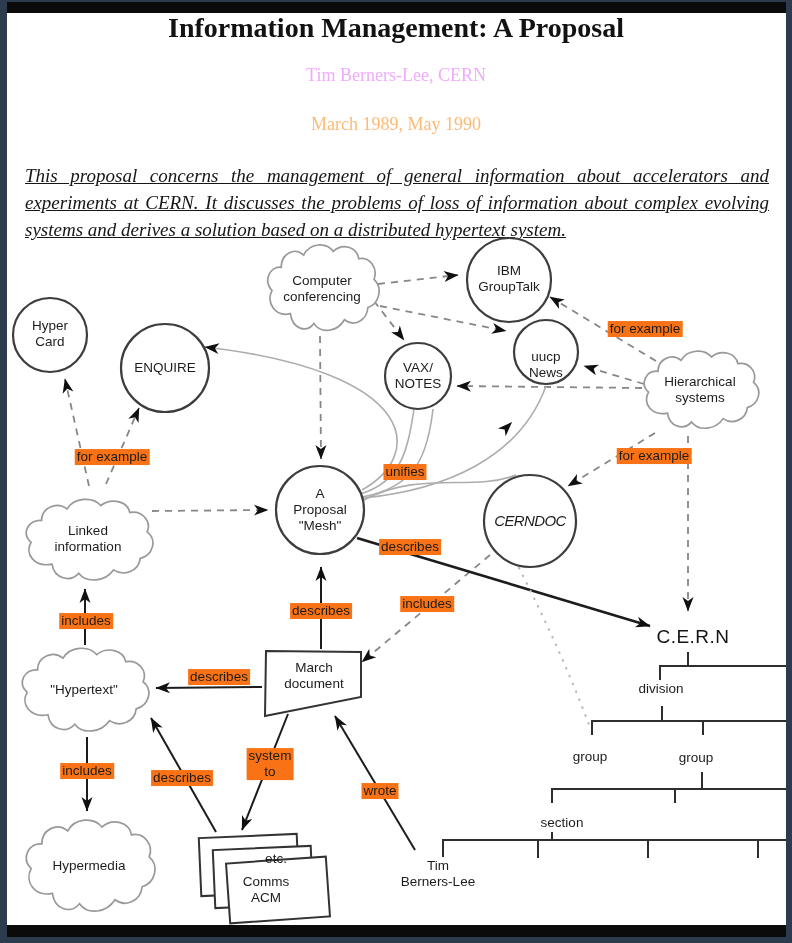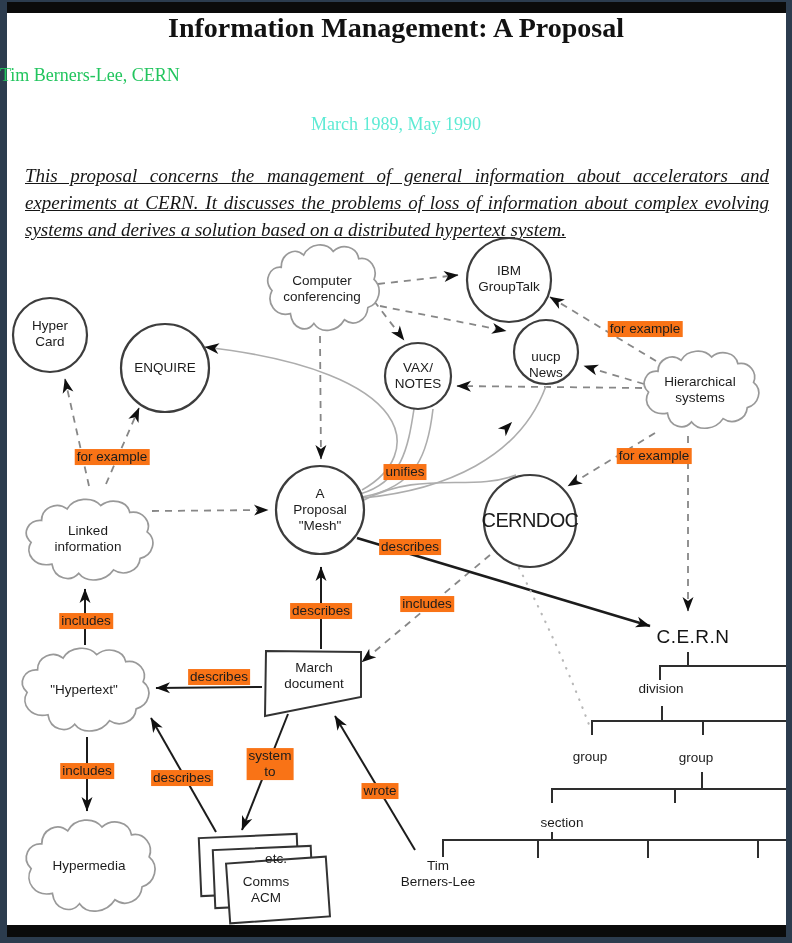--- a/index.html
+++ b/index.html
@@ -13,39 +13,39 @@
     box-sizing:border-box;background:#fff;
     border-top:11px solid #0b0b0b;border-bottom:12px solid #0b0b0b;
   }
   .stage{position:absolute;left:0;top:0;width:784px;height:943px;}
   svg.diagram{position:absolute;left:0;top:0;}
   .doc-title{
     position:absolute;left:0;top:12px;width:792px;text-align:center;
     font-family:"Liberation Serif",serif;font-weight:bold;font-size:28px;color:#121212;
   }
   .doc-author{
-    position:absolute;left:0;top:65px;width:792px;text-align:left;
-    font-family:"Liberation Serif",serif;font-size:18px;color:#22c55e;
+    position:absolute;left:0;top:65px;width:792px;text-align:center;
+    font-family:"Liberation Serif",serif;font-size:18px;color:#f0abfc;
   }
   .doc-date{
     position:absolute;left:0;top:114px;width:792px;text-align:center;
-    font-family:"Liberation Serif",serif;font-size:18px;color:#5eead4;
+    font-family:"Liberation Serif",serif;font-size:18px;color:#fdba74;
   }
   .doc-abstract{
     position:absolute;left:25px;top:162px;width:744px;
     font-family:"Liberation Serif",serif;font-style:italic;font-size:19px;
     line-height:27px;color:#161616;text-align:justify;text-decoration:underline;
   }
   .lbl{
     position:absolute;transform:translate(-50%,-50%);
     font-size:13.5px;line-height:1.18;color:#1c1c1c;
     text-align:center;white-space:pre-line;
   }
   .wbg{background:#f97316;padding:0 2px;}
-  .narrow{font-size:20px;letter-spacing:-0.6px;}
+  .narrow{font-size:15px;letter-spacing:-0.6px;font-style:italic;}
   .cernlbl{font-size:19px;letter-spacing:0.5px;color:#141414;}
   .leftal{text-align:center;}
 </style>
 </head>
 <body>
 
 <div class="paper"></div>
 
 <div class="stage">
 

